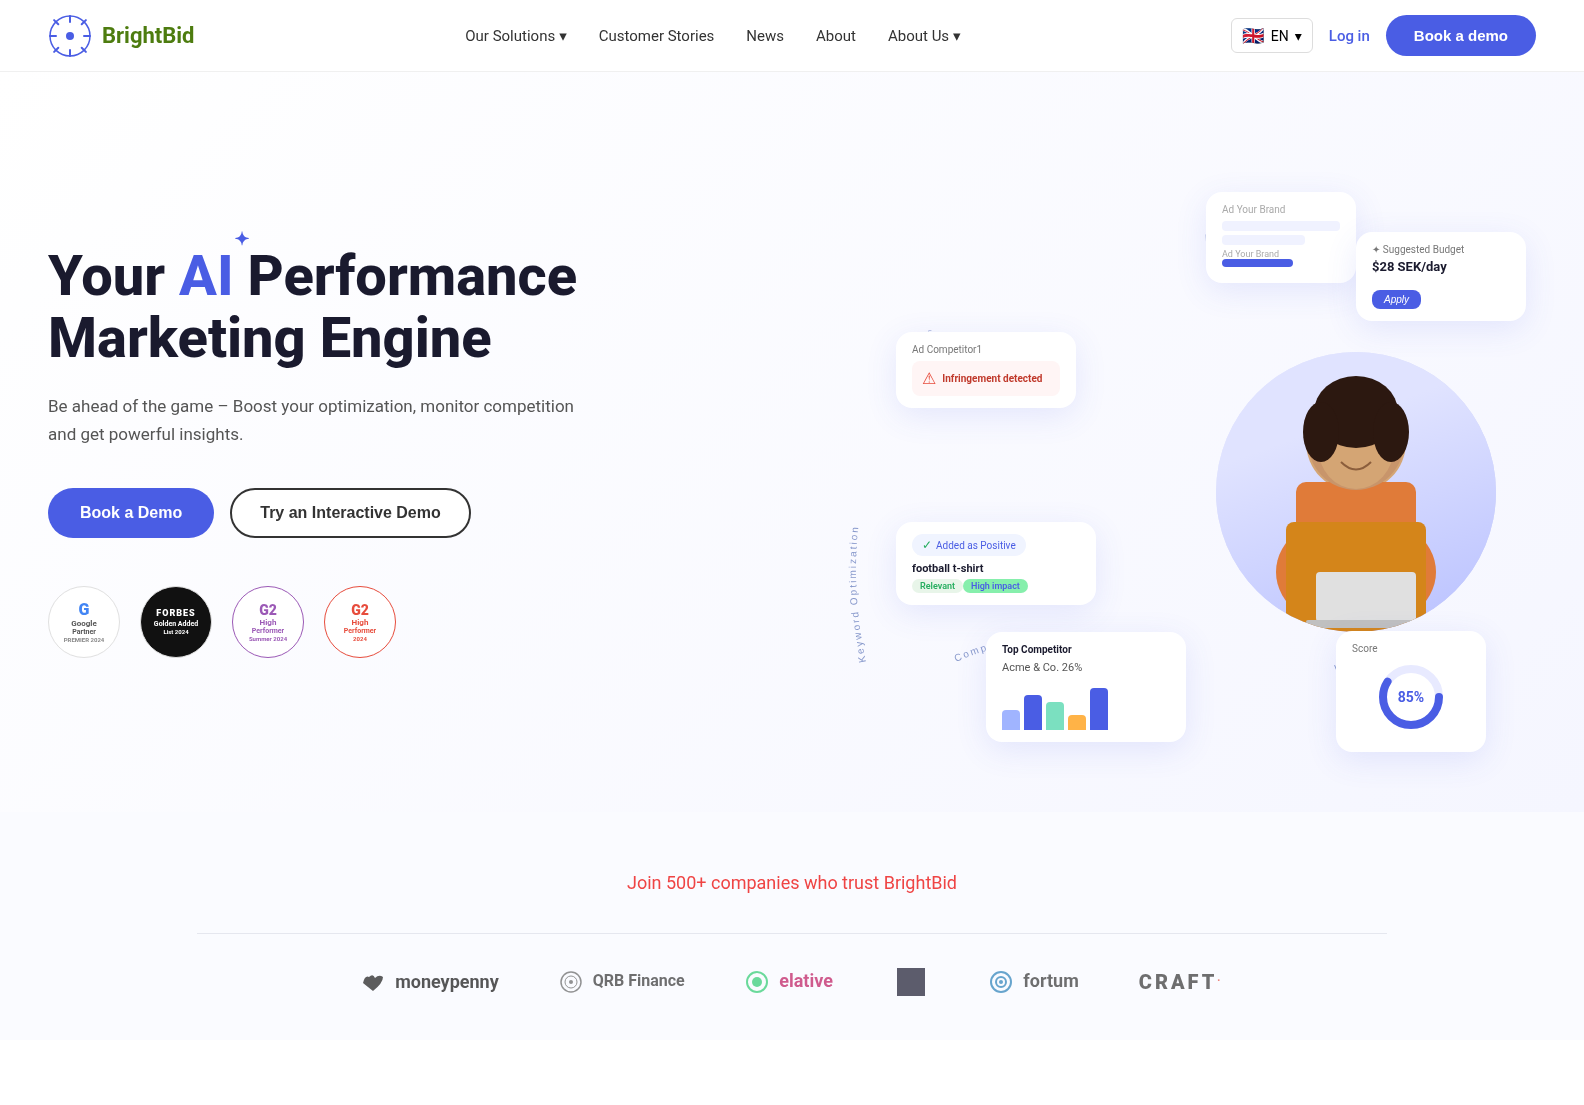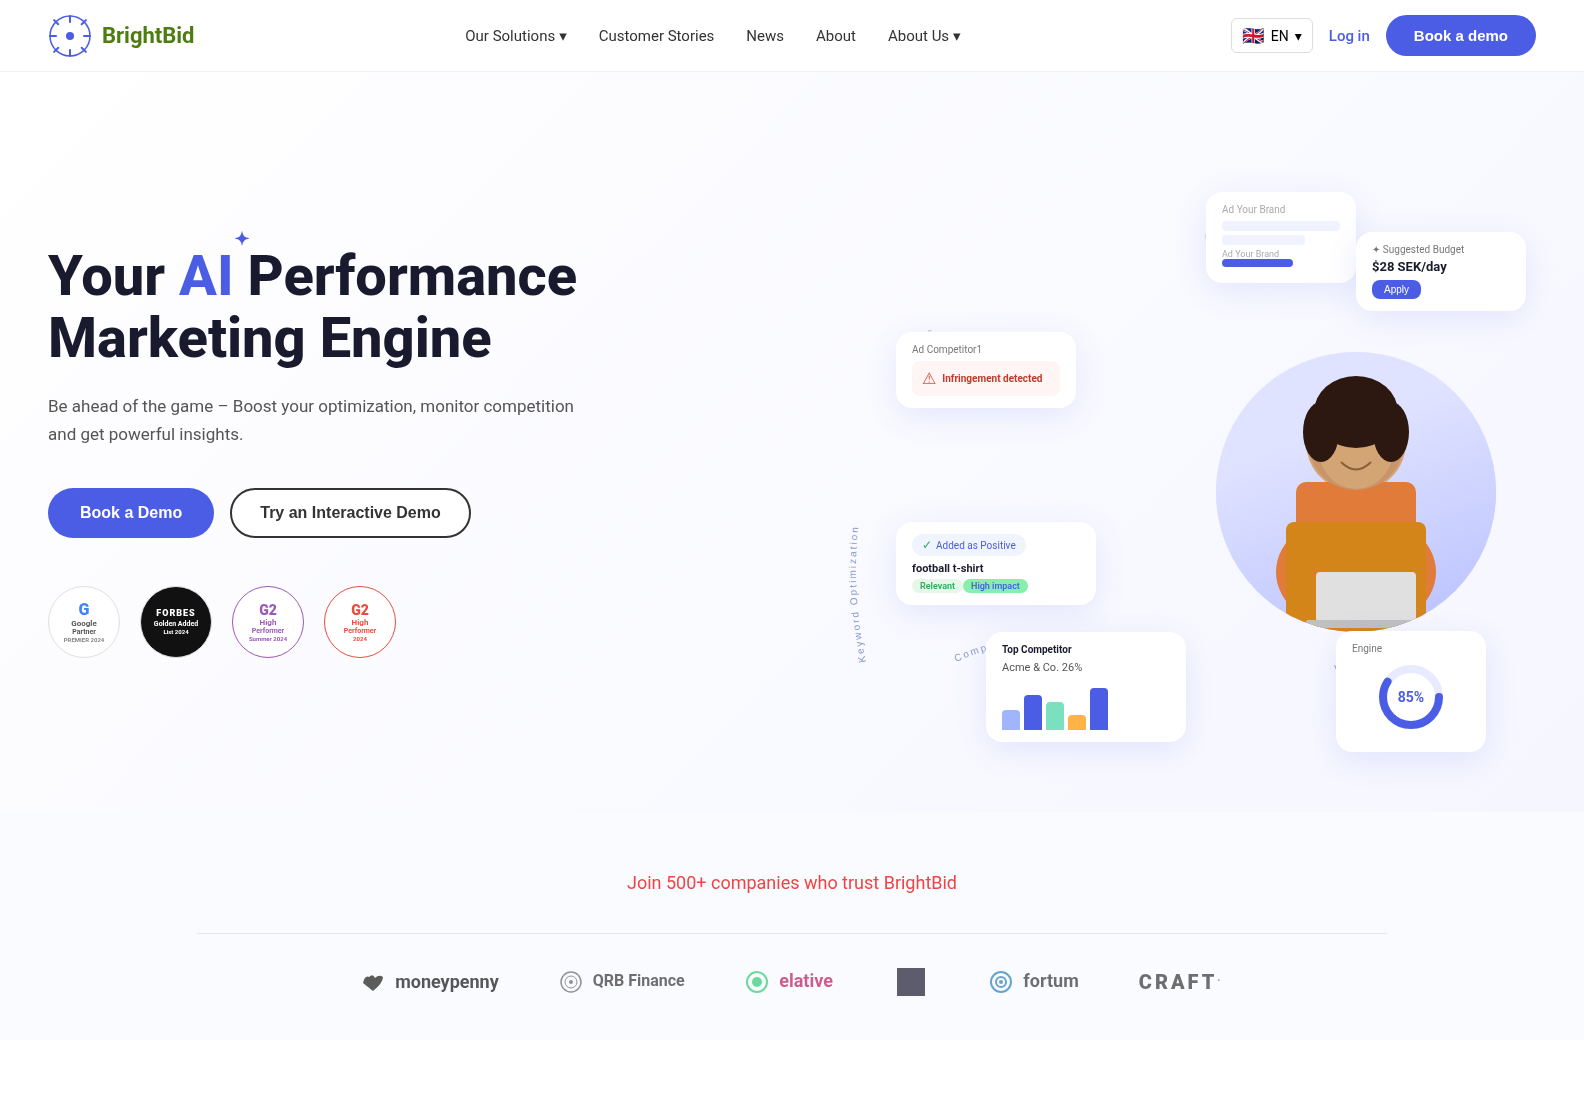--- a/index.html
+++ b/index.html
@@ -84,21 +84,21 @@
     .card-ad-gen .field.wide { width: 100%; }
     .card-ad-gen .field.short { width: 70%; }
     .card-ad-gen .field.blue { background: #4a5de4; height: 8px; width: 60%; }
 
     
     .card-budget { top: 100px; right: 10px; width: 170px; }
     .card-budget .suggested { font-size: 10px; color: #777; margin-bottom: 4px; }
     .card-budget .amount { font-size: 13px; font-weight: 700; color: #1a1a2e; }
     .card-budget .apply-btn {
       background: #4a5de4; color: #fff; border: none; border-radius: 8px;
-      padding: 4px 12px; font-size: 10px; margin-top: 6px; cursor: pointer;
+      padding: 4px 12px; font-size: 10px; margin-top: 16px; cursor: pointer; font-style: italic;
     }
 
     
     .card-infringement { top: 200px; left: 30px; width: 180px; }
     .card-infringement .comp-label { font-size: 10px; color: #777; }
     .card-infringement .detected {
       background: #fff5f5; border-radius: 8px; padding: 8px 10px; margin-top: 6px;
       display: flex; align-items: center; gap: 6px;
     }
     .triangle-icon { color: #e74c3c; font-size: 16px; }
@@ -363,21 +363,21 @@
     </div>
 
     <svg style="position:absolute; bottom:90px; right:10px; width:200px; height:60px;" viewBox="0 0 200 60">
       <path id="auditPath" d="M 10,50 Q 100,10 190,50" fill="none"></path>
       <text font-size="10" fill="#8899cc" letter-spacing="2" font-family="sans-serif">
         <textPath href="#auditPath">Instant Auditing</textPath>
       </text>
     </svg>
 
     <div class="float-card card-audit" style="bottom:20px; right:50px;">
-      <div style="font-size:10px; color:#777; margin-bottom:4px;">Engine</div>
+      <div style="font-size:10px; color:#777; margin-bottom:4px;">Score</div>
       <div class="donut-wrap">
         <svg width="70" height="70" viewBox="0 0 70 70">
           <circle cx="35" cy="35" r="28" fill="none" stroke="#e8eaff" stroke-width="8"></circle>
           <circle cx="35" cy="35" r="28" fill="none" stroke="#4a5de4" stroke-width="8" stroke-dasharray="148 176" stroke-dashoffset="44" stroke-linecap="round"></circle>
           <text x="35" y="40" text-anchor="middle" font-size="14" font-weight="700" fill="#4a5de4">85%</text>
         </svg>
       </div>
     </div>
 
   </div>

